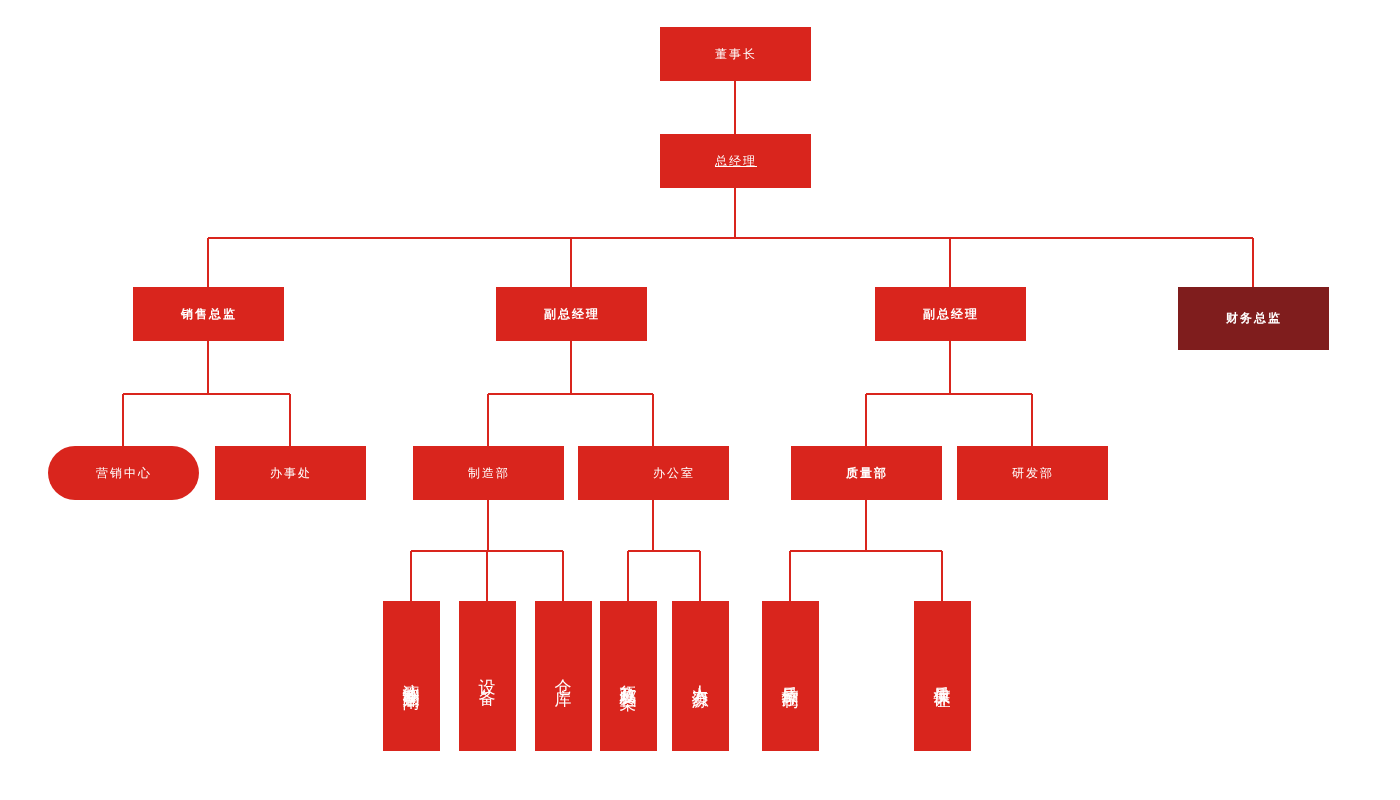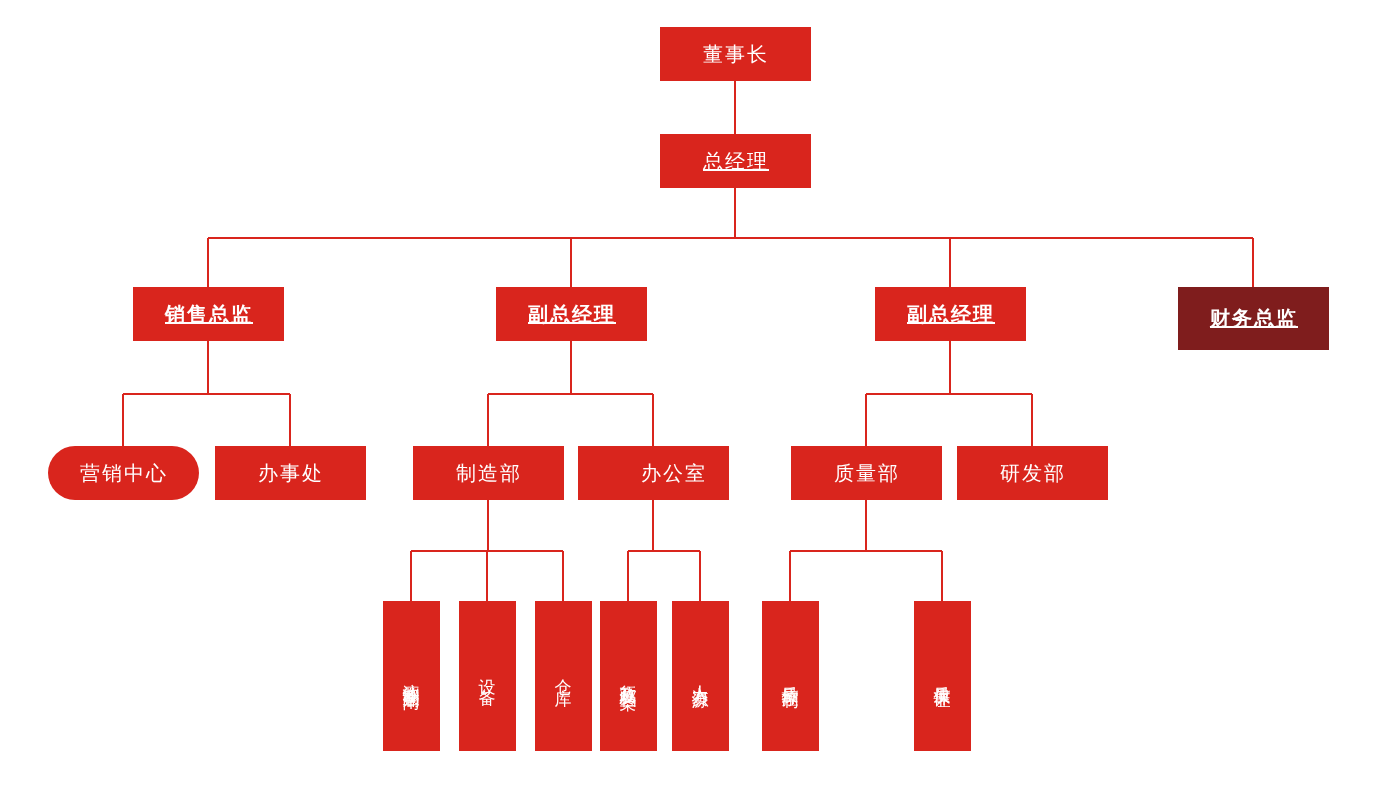--- a/index.html
+++ b/index.html
@@ -24,25 +24,25 @@
   }
   .node {
     position: absolute;
     display: flex;
     align-items: center;
     justify-content: center;
     color: #ffffff;
     box-sizing: border-box;
   }
   .node.h {
-    font-size: 20px;
+    font-size: 12px;
     letter-spacing: 2px;
   }
   .node.h .lbl { text-indent: 2px; white-space: nowrap; }
-  .node.bold { font-weight: 700; text-decoration: underline; }
+  .node.bold { font-weight: 700; }
   .node.v .lbl {
     writing-mode: vertical-rl;
     text-orientation: upright;
     font-size: 17px;
     letter-spacing: 2px;
     line-height: 1;
   }
   .node.v .lbl.spread { letter-spacing: 11px; }
 </style>
 </head>
@@ -107,21 +107,21 @@
     </div>
     <div class="node h" style="left: 412.5px; top: 446px; width: 151px; height: 54px; background-color: rgb(217, 37, 29); color: rgb(255, 255, 255);">
       <span class="lbl">制造部</span>
     </div>
     <div class="node h" style="left: 214.5px; top: 446px; width: 151px; height: 54px; background-color: rgb(217, 37, 29); color: rgb(255, 255, 255);">
       <span class="lbl">办事处</span>
     </div>
     <div class="node h" style="left: 577.5px; top: 446px; width: 151px; height: 54px; background-color: rgb(217, 37, 29); color: rgb(255, 255, 255); padding-left: 40px;">
       <span class="lbl">办公室</span>
     </div>
-    <div class="node h" style="left: 790.5px; top: 446px; width: 151px; height: 54px; background-color: rgb(217, 37, 29); color: rgb(255, 255, 255);">
+    <div class="node h" style="left: 790.5px; top: 446px; width: 151px; height: 54px; background-color: rgb(217, 37, 29); color: rgb(255, 255, 255); font-weight: bold;">
       <span class="lbl">质量部</span>
     </div>
     <div class="node h" style="left: 956.5px; top: 446px; width: 151px; height: 54px; background-color: rgb(217, 37, 29); color: #ffffff;">
       <span class="lbl">研发部</span>
     </div>
     <div class="node v" style="left: 382.5px; top: 601px; width: 57px; height: 150px; background-color: rgb(217, 37, 29); color: rgb(255, 255, 255);">
       <span class="lbl">液体制剂车间</span>
     </div>
     <div class="node v" style="left: 458.5px; top: 601px; width: 57px; height: 150px; background-color: rgb(217, 37, 29); color: rgb(255, 255, 255);">
       <span class="lbl spread">设备</span>

